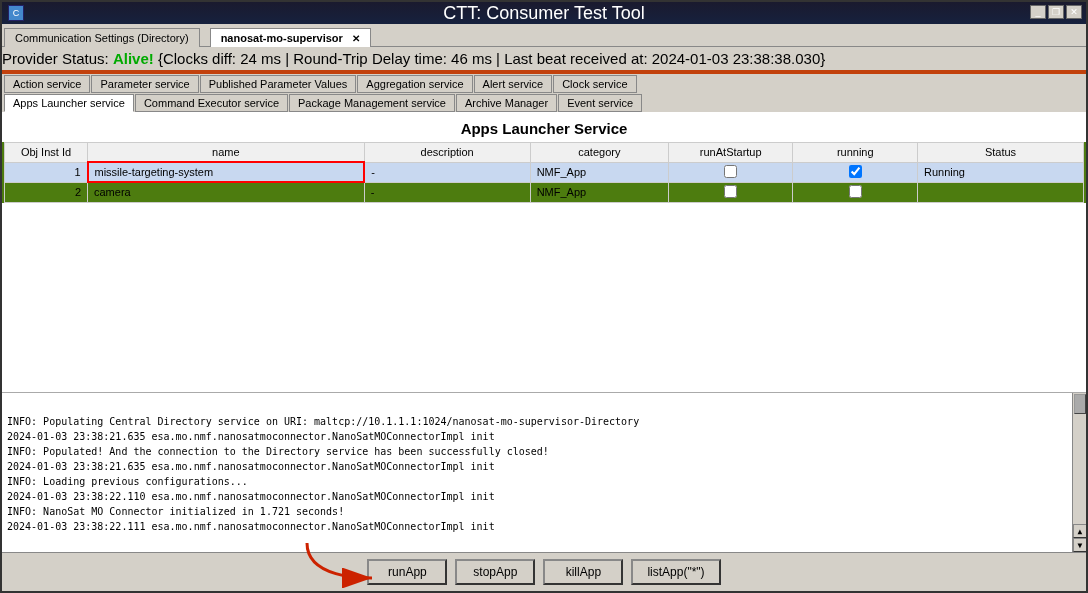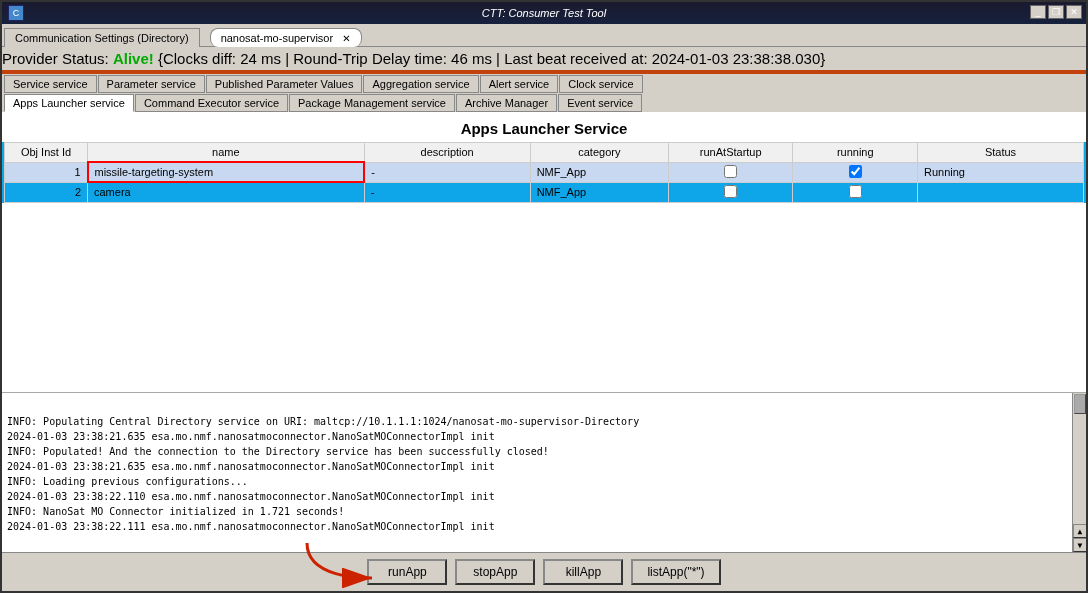--- a/index.html
+++ b/index.html
@@ -57,23 +57,22 @@
       border: 1px solid #888;
       border-bottom: none;
       cursor: pointer;
       font-size: 11px;
       margin-right: 10px;
       position: relative;
       top: 1px;
     }
     .tab.active {
       background: #ffffff;
-      font-weight: normal;
+      font-weight: bold;
       z-index: 1;
-      border-radius: 8px;
     }
     
     #statusbar {
       background: #d4d0c8;
       padding: 3px 0;
       font-size: 15px;
       border-bottom: 4px solid #c2410c;
     }
     #statusbar .alive {
       color: #00aa00;
@@ -175,39 +174,39 @@
     #outer {
       border: 2px solid #333;
       width: 1088px;
       height: 593px;
       overflow: hidden;
       display: flex;
       flex-direction: column;
     }
     .table-wrapper {
       padding: 0 2px;
-      background: #0ea5e9;
+      background: #4d7c0f;
     }
     .content-section {
       background: white;
       flex: 1;
       display: flex;
       flex-direction: column;
       overflow: hidden;
     }
     .log-line { line-height: 1.5; white-space: nowrap; }
   </style>
 </head>
 <body>
 
 <div id="outer">
 
   <div id="titlebar">
     <span style="position:absolute;left:6px;top:3px;width:16px;height:16px;background:#4488cc;border:1px solid #226;font-size:9px;display:flex;align-items:center;justify-content:center;color:white;">C</span>
-    <span style="font-size:11px;font-style:italic;">CTT: Consumer Test Tool</span>
+    <span style="font-size:18px;">CTT: Consumer Test Tool</span>
     <div id="titlebar-controls">
       <div class="title-btn">_</div>
       <div class="title-btn">❐</div>
       <div class="title-btn" style="background:#d4d0c8;">✕</div>
     </div>
   </div>
 
   <div id="tabbar">
     <div class="tab">
       <span>Communication Settings (Directory)</span>
@@ -218,21 +217,21 @@
     </div>
   </div>
 
   <div id="statusbar">
     <span>Provider Status:</span>
     <span class="alive"> Alive! </span>
     <span>{Clocks diff: 24 ms | Round-Trip Delay time: 46 ms | Last beat received at: 2024-01-03 23:38:38.030}</span>
   </div>
 
   <div id="service-tabs-1">
-    <div class="svc-tab"><span>Service service</span></div>
+    <div class="svc-tab"><span>Action service</span></div>
     <div class="svc-tab"><span>Parameter service</span></div>
     <div class="svc-tab"><span>Published Parameter Values</span></div>
     <div class="svc-tab"><span>Aggregation service</span></div>
     <div class="svc-tab"><span>Alert service</span></div>
     <div class="svc-tab"><span>Clock service</span></div>
   </div>
 
   <div id="service-tabs-2">
     <div class="svc-tab active"><span>Apps Launcher service</span></div>
     <div class="svc-tab"><span>Command Executor service</span></div>

